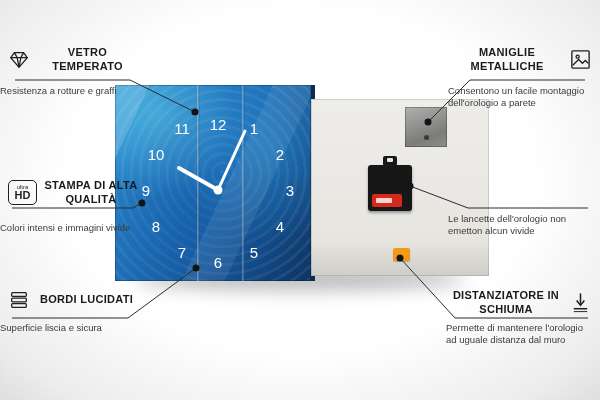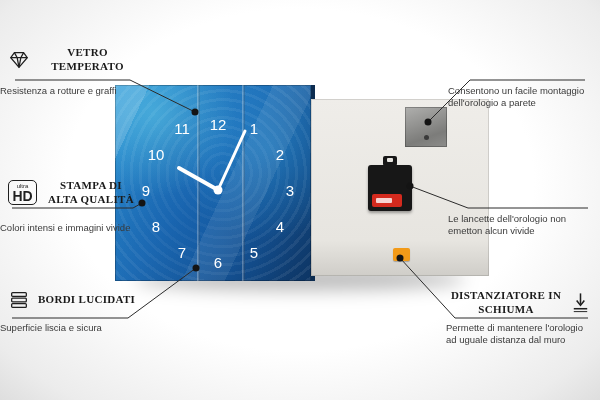--- a/index.html
+++ b/index.html
@@ -3,27 +3,27 @@
 <meta charset="utf-8">
 <style>
   html,body{margin:0;padding:0;background:#fff;}
   .stage{
     position:relative;width:600px;height:400px;overflow:hidden;
     font-family:"Liberation Sans", sans-serif;
     background:radial-gradient(ellipse at 50% 45%, #ffffff 55%, #ececec 88%, #dedede 100%);
   }
   
   .ct-row{position:absolute;display:flex;align-items:center;gap:7px;}
-  .ct-title{flex:1;text-align:center;font-size:11px;font-weight:bold;color:#1a1a1a;line-height:1.25;letter-spacing:.3px;font-family:Liberation Serif, serif;}
+  .ct-title{flex:1;text-align:center;font-size:11px;font-weight:bold;color:#1a1a1a;line-height:1.25;letter-spacing:.3px;}
   .ct-desc{position:absolute;text-align:left;font-size:9.5px;color:#3a3a3a;line-height:1.3;}
   .icon-box{flex:0 0 auto;display:flex;align-items:center;justify-content:center;}
   .uhd{width:27px;height:23px;border:1.6px solid #1f1f1f;border-radius:5px;display:flex;flex-direction:column;
        align-items:center;justify-content:center;line-height:1;color:#1f1f1f;}
   .uhd .l1{font-size:6px;}
-  .uhd .l2{font-size:14px;font-weight:bold;}
+  .uhd .l2{font-size:11px;font-weight:bold;}
   
   .prod-shadow{position:absolute;left:135px;top:268px;width:330px;height:22px;border-radius:50%;
        background:rgba(0,0,0,.28);filter:blur(9px);}
   .clock-front{
     position:absolute;left:115px;top:85px;width:196px;height:196px;
     background:
       radial-gradient(circle at 20% 15%, rgba(120,225,240,.38), transparent 36%),
       radial-gradient(circle at 78% 32%, rgba(45,155,225,.42), transparent 46%),
       radial-gradient(circle at 40% 72%, rgba(18,92,170,.55), transparent 58%),
       repeating-radial-gradient(circle at 55% 45%, rgba(255,255,255,.07) 0 3px, transparent 3px 9px),
@@ -141,20 +141,30 @@
       <svg viewBox="0 0 24 24" width="22" height="22" fill="none" stroke="#1f1f1f" stroke-width="1.4">
         <rect x="4" y="4" width="16" height="4" rx="1"></rect>
         <rect x="4" y="10" width="16" height="4" rx="1"></rect>
         <rect x="4" y="16" width="16" height="4" rx="1"></rect>
       </svg>
     </span>
     <span class="ct-title">BORDI LUCIDATI</span>
   </div>
   <div class="ct-desc" style="left:0;top:322px;width:146px">Superficie liscia e sicura</div>
 
+  <div class="ct-row" style="left:452px;top:46px;width:140px">
+    <span class="ct-title">MANIGLIE METALLICHE</span>
+    <span class="icon-box">
+      <svg viewBox="0 0 24 24" width="23" height="23" fill="none" stroke="#1f1f1f" stroke-width="1.4">
+        <rect x="3" y="3" width="18" height="18" rx="1"></rect>
+        <circle cx="9" cy="9" r="1.6"></circle>
+        <path d="M4 18 L10 12 L14 16 L17 13 L20 16"></path>
+      </svg>
+    </span>
+  </div>
   <div class="ct-desc" style="left:448px;top:85px;width:146px">Consentono un facile montaggio dell'orologio a parete</div>
 
   <div class="ct-desc" style="left:448px;top:213px;width:146px">Le lancette dell'orologio non emetton alcun vivide</div>
 
   <div class="ct-row" style="left:450px;top:289px;width:142px">
     <span class="ct-title">DISTANZIATORE IN SCHIUMA</span>
     <span class="icon-box">
       <svg viewBox="0 0 24 24" width="23" height="23" fill="none" stroke="#1f1f1f" stroke-width="1.6">
         <line x1="12" y1="2.5" x2="12" y2="13.5"></line>
         <path d="M8 10 L12 15 L16 10"></path>

